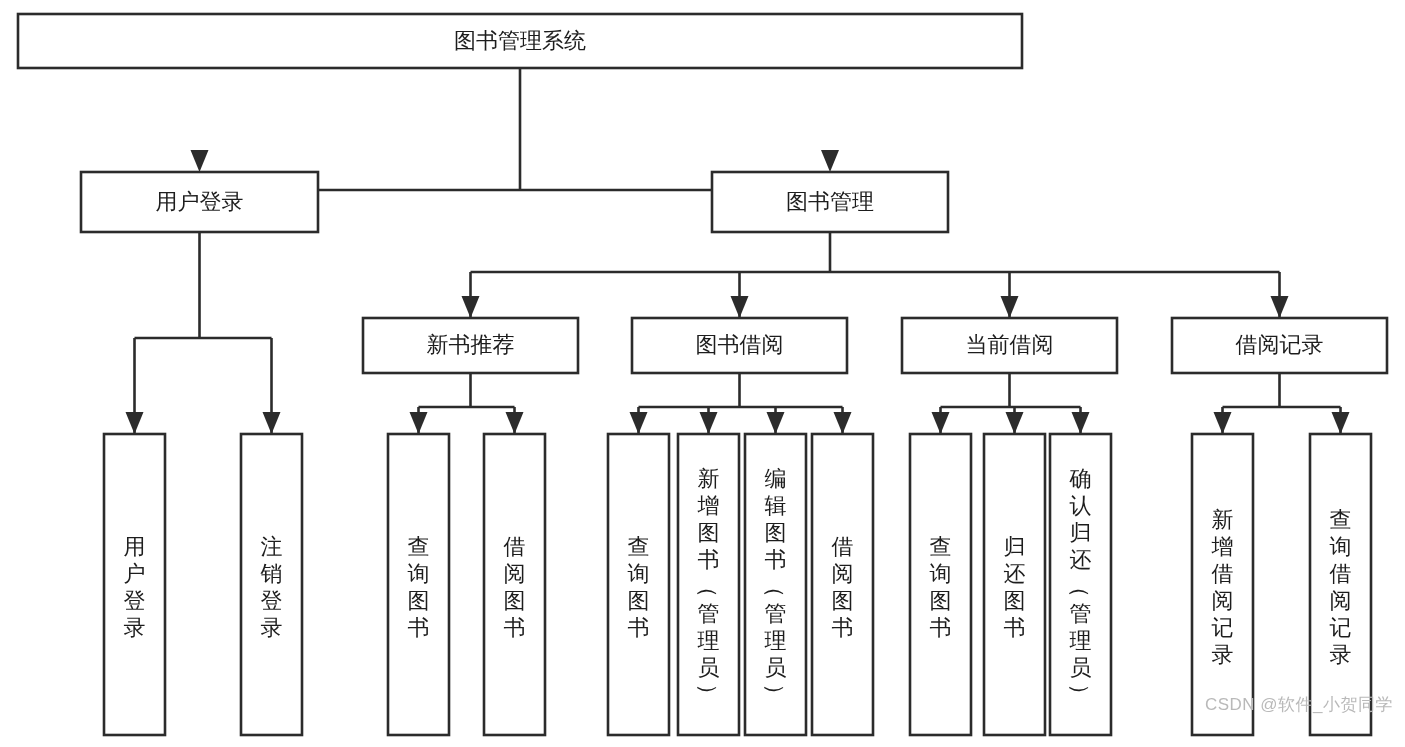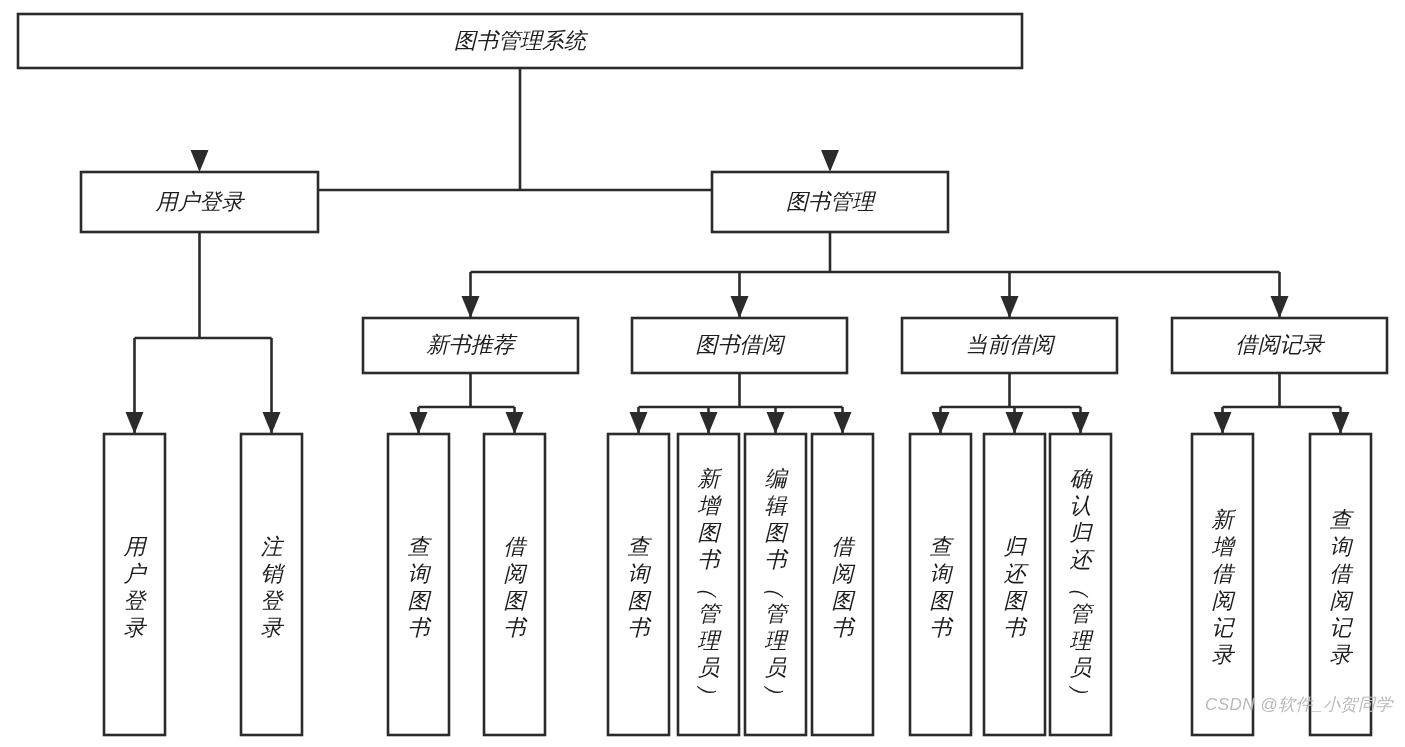--- a/index.html
+++ b/index.html
@@ -11,21 +11,20 @@
     width: 1405px;
     height: 747px;
     font-family: "Liberation Sans", "DejaVu Sans", sans-serif;
     overflow: hidden;
     position: relative;
   }
   #diagram-root {
     position: relative;
     width: 1405px;
     height: 722px;
-    font-style: italic;
   }
   svg.diagram-svg {
     position: absolute;
     left: 0;
     top: 0;
     width: 1405px;
     height: 747px;
   }
   .node-box {
     fill: #ffffff;

